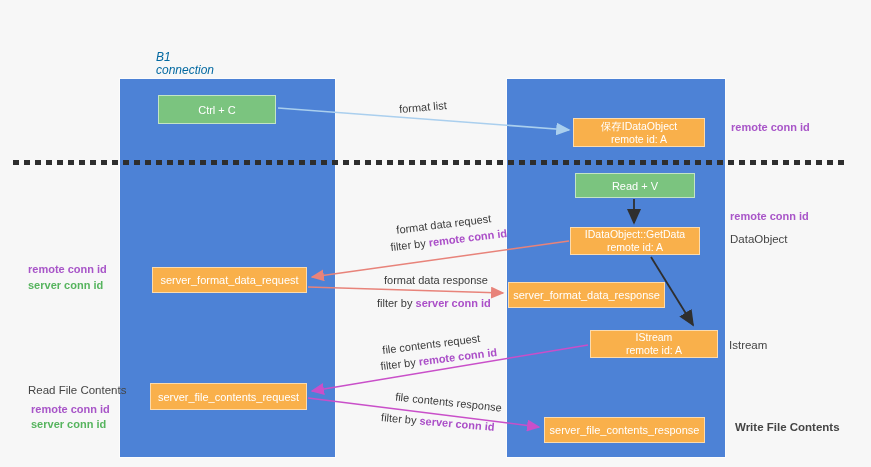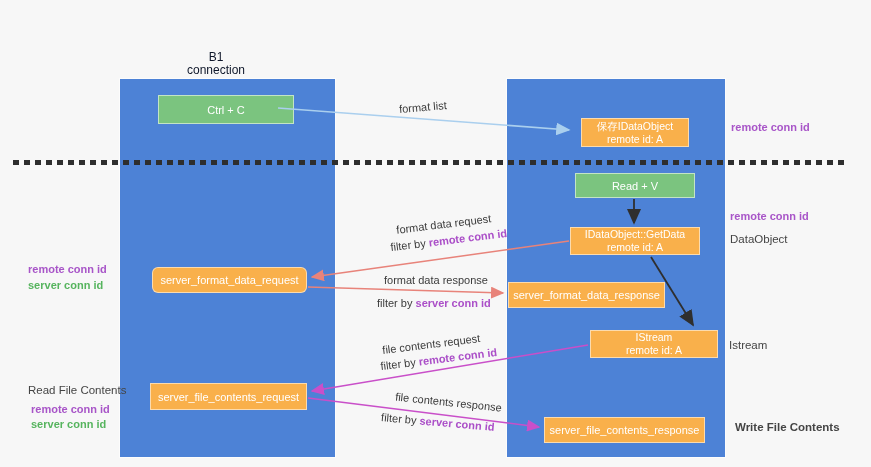--- a/index.html
+++ b/index.html
@@ -2,46 +2,46 @@
 <html><head>
 <meta charset="utf-8">
 <style>
   html,body{margin:0;padding:0;}
   body{background:#f7f7f7;font-family:"Liberation Sans", sans-serif;}
   .canvas{position:relative;width:871px;height:467px;background:#f7f7f7;overflow:hidden;}
 
   .title{position:absolute;left:330px;top:6px;width:200px;text-align:center;
          color:#3c3c3c;font-size:15px;line-height:19px;}
 
-  .col-header{position:absolute;width:120px;text-align:center;color:#0f172a;
-              font-size:12px;line-height:13px;}
+  .col-header{position:absolute;width:120px;color:#0369a1;
+              font-size:12px;line-height:13px;font-style:italic;}
   .col-header.b1{left:156px;top:51px;}
   .col-header.a1{left:557px;top:51px;}
 
   .lifeline{position:absolute;top:79px;height:378px;background:#4d82d6;
             box-shadow:0 0 0 1px rgba(255,255,255,0.65);z-index:1;}
   .lifeline.b1{left:120px;width:215px;}
   .lifeline.a1{left:507px;width:218px;}
 
   .divider{position:absolute;left:13px;top:160px;width:832px;height:5px;z-index:4;
            background:repeating-linear-gradient(90deg,#2e2e2e 0 6px,transparent 6px 11px);}
 
   .box{position:absolute;z-index:2;text-align:center;color:#fff;
        border:1px solid rgba(255,255,255,0.55);box-sizing:border-box;}
   .box.green{background:#7bc47f;font-size:11px;}
   .box.orange{background:#f9b04b;font-size:11px;}
   .box.single{display:flex;align-items:center;justify-content:center;}
   .box.twoline{display:flex;flex-direction:column;align-items:center;justify-content:center;
                font-size:10.5px;line-height:13px;}
 
-  #ctrl-c   {left:158px;top:95px; width:136px;height:29px;}
-  #save-obj {left:573px;top:118px;width:108px;height:29px;margin-left:8px;}
+  #ctrl-c   {left:158px;top:95px; width:118px;height:29px;}
+  #save-obj {left:573px;top:118px;width:132px;height:29px;}
   #ctrl-v   {left:575px;top:173px;width:120px;height:25px;}
   #getdata  {left:570px;top:227px;width:130px;height:28px;}
-  #fmt-req  {left:152px;top:267px;width:155px;height:26px;border-radius:6px;}
+  #fmt-req  {left:152px;top:267px;width:155px;height:26px;}
   #fmt-resp {left:508px;top:282px;width:157px;height:26px;}
   #istream  {left:590px;top:330px;width:128px;height:28px;}
   #file-req {left:150px;top:383px;width:157px;height:27px;}
   #file-resp{left:544px;top:417px;width:161px;height:26px;}
 
   svg.arrows{position:absolute;left:0;top:0;z-index:3;pointer-events:none;}
 
   .lbl{position:absolute;z-index:5;white-space:nowrap;color:#3b3b3b;font-size:11px;}
   .lbl .key-purple{color:#ab4fc8;font-weight:bold;}
   .rot-neg{transform:rotate(-7deg);}

